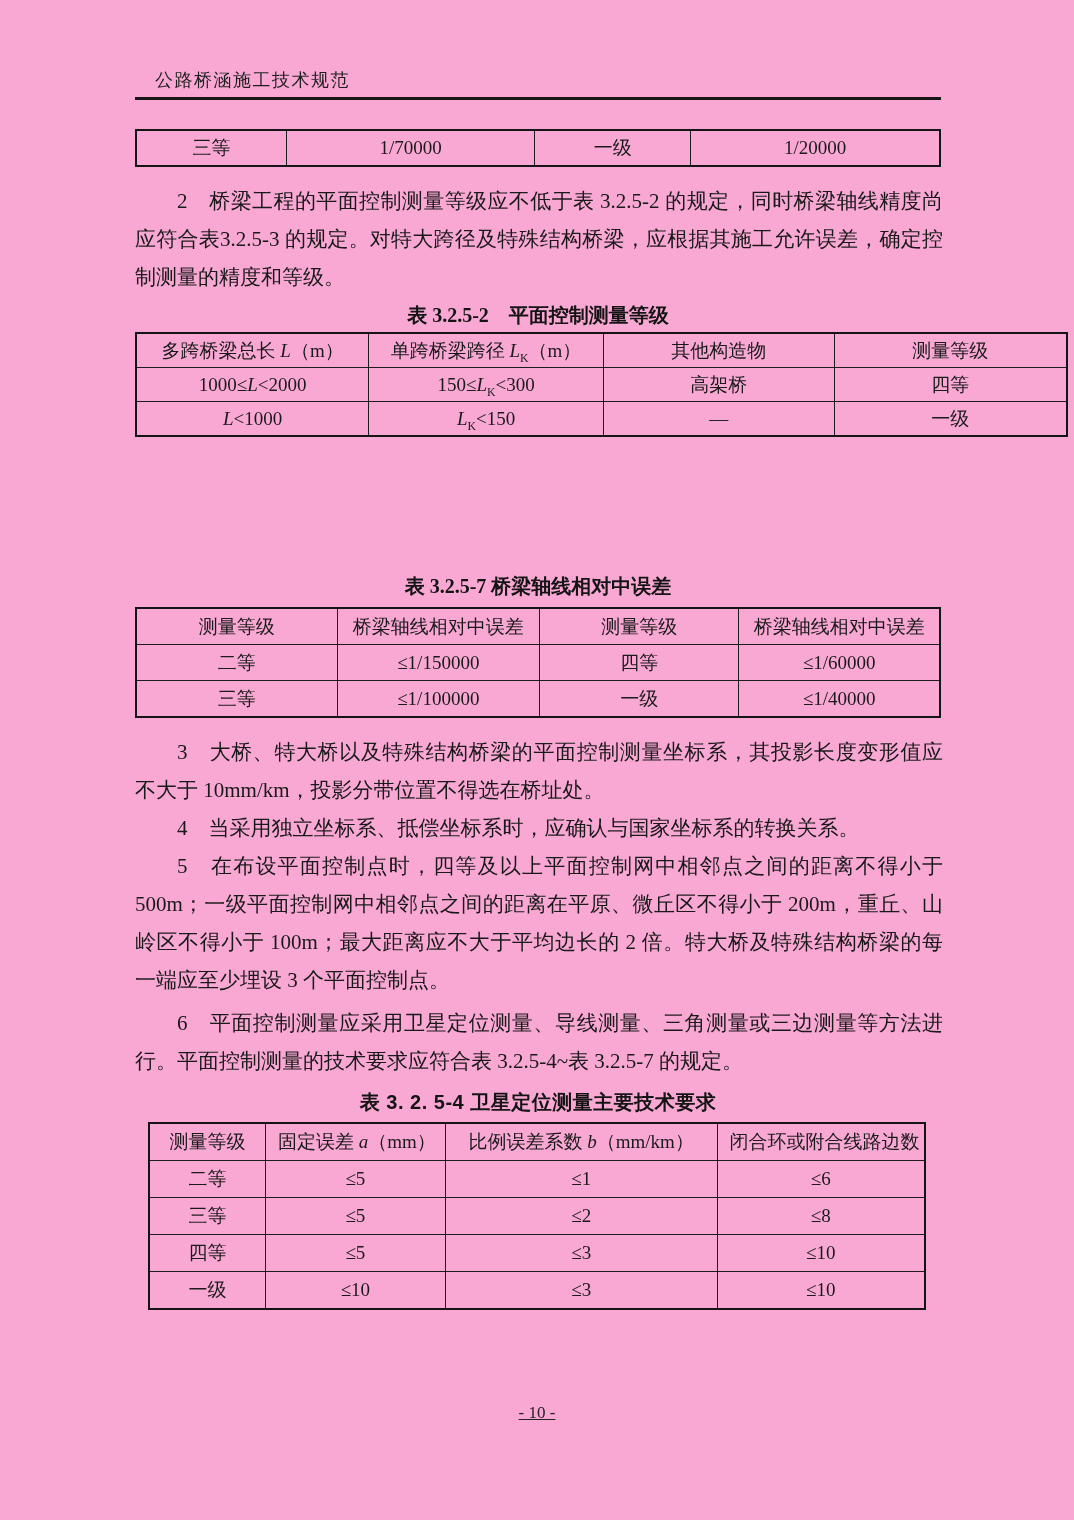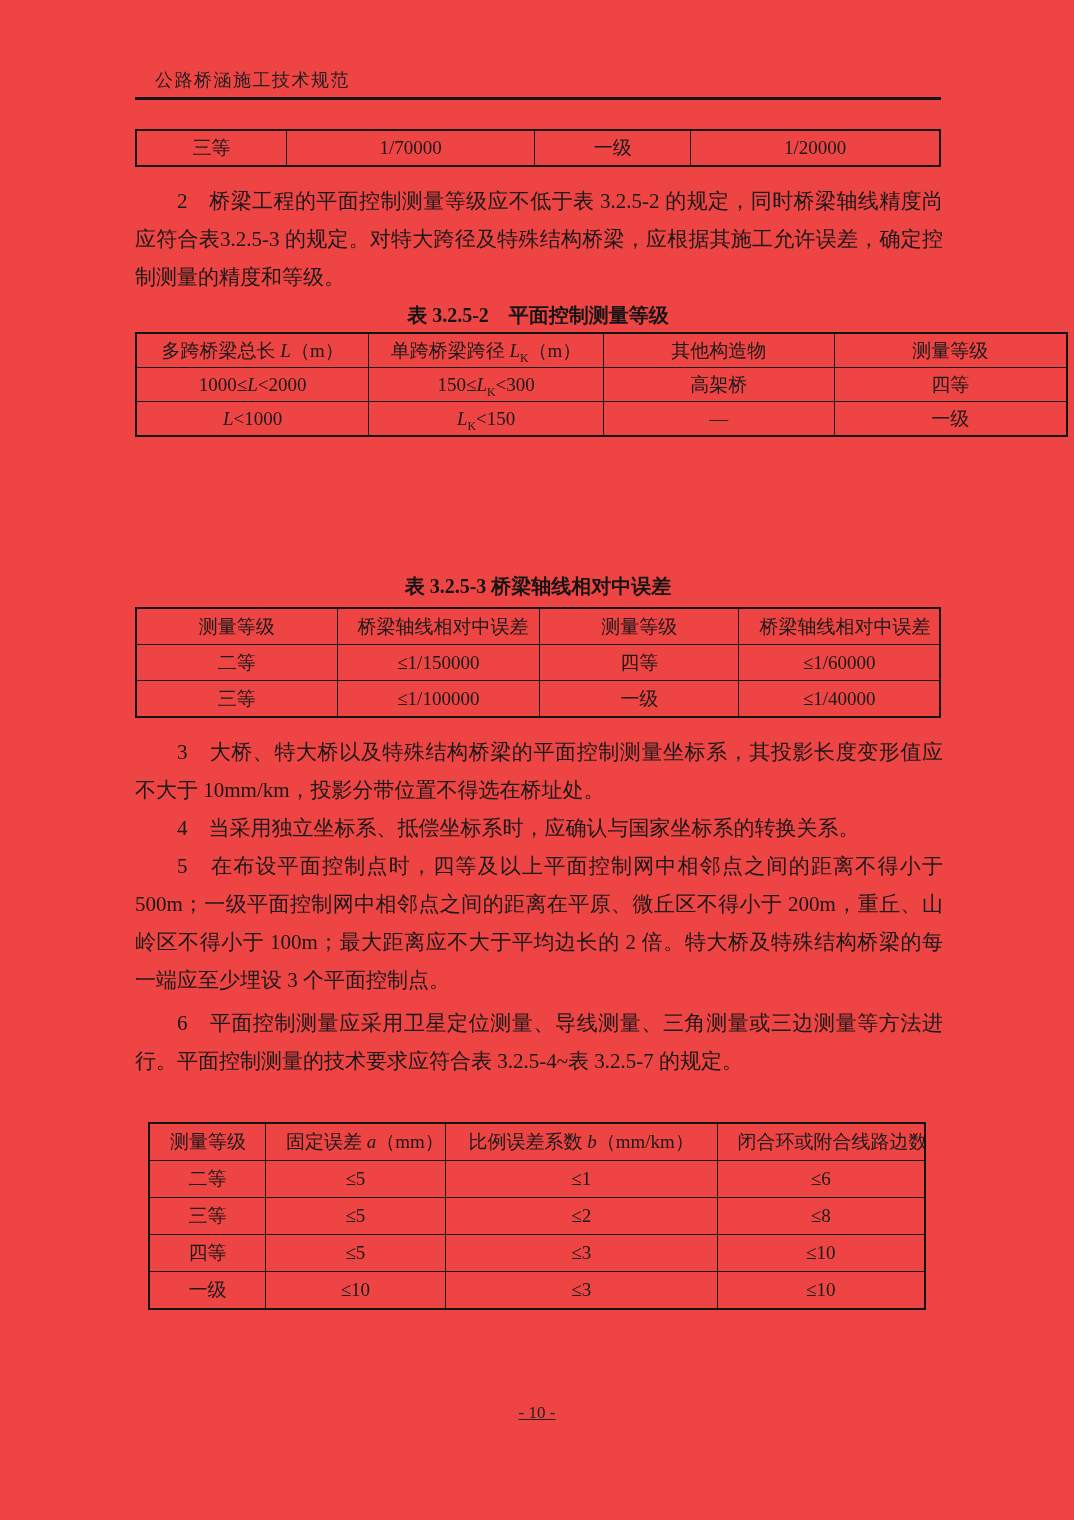--- a/index.html
+++ b/index.html
@@ -1,20 +1,20 @@
 <!DOCTYPE html>
 <html><head>
 <meta charset="utf-8">
 <style>
   html, body { margin: 0; padding: 0; background: #e8e8e8; }
   .page {
     position: relative;
     width: 1074px;
     height: 1520px;
-    background: #ef4444;
+    background: #f9a8d4;
     font-family: "Liberation Serif", "DejaVu Serif", serif;
     color: #1a1a1a;
     overflow: hidden;
   }
   .abs { position: absolute; }
 
   
   .doc-title {
     left: 155px; top: 68px;
     font-size: 18px;
@@ -32,21 +32,21 @@
     border-collapse: collapse;
     width: 100%;
     table-layout: fixed;
     font-size: 19px;
   }
   .tbl th, .tbl td {
     border: 1.5px solid #1c1c1c;
     text-align: center;
     vertical-align: middle;
     font-weight: normal;
-    padding: 0 20px;
+    padding: 0 12px;
     overflow: hidden;
     white-space: nowrap;
   }
   .tbl { border: 2.5px solid #141414; }
   .tbl i { font-style: italic; font-family: "Liberation Serif", "DejaVu Serif", serif; }
   .tbl sub { font-size: 62%; line-height: 0; }
 
   #table0-wrap   { left: 135px; top: 129px; width: 806px; }
   #table0-wrap td { height: 34px; }
 
@@ -151,21 +151,21 @@
       <tr data-name="table-row">
         <td data-name="data-cell"><i>L</i>&lt;1000</td>
         <td data-name="data-cell"><i>L</i><sub>K</sub>&lt;150</td>
         <td data-name="data-cell">—</td>
         <td data-name="data-cell">一级</td>
       </tr>
     </tbody>
       </table>
   </div>
 
-  <div class="abs tbl-caption" id="caption3" data-name="table-3-2-5-3-caption">表 3.2.5-3 桥梁轴线相对中误差</div>
+  <div class="abs tbl-caption" id="caption3" data-name="table-3-2-5-3-caption">表 3.2.5-7 桥梁轴线相对中误差</div>
   <div class="abs" id="table3-wrap" data-name="table-3-2-5-3">
     <table class="tbl" data-name="table-3-2-5-3-grid">
       <colgroup>
         <col style="width:25%">
           <col style="width:25.2%">
           <col style="width:24.8%">
           <col style="width:25%">
       </colgroup>
       <tbody>
           <tr data-name="table-header-row">
@@ -190,20 +190,21 @@
       </table>
   </div>
 
   <div class="abs bodytext" id="body-paras" data-name="paragraph-block">
     <p data-name="paragraph-3">3　大桥、特大桥以及特殊结构桥梁的平面控制测量坐标系，其投影长度变形值应不大于 10mm/km，投影分带位置不得选在桥址处。</p>
     <p data-name="paragraph-4">4　当采用独立坐标系、抵偿坐标系时，应确认与国家坐标系的转换关系。</p>
     <p data-name="paragraph-5">5　在布设平面控制点时，四等及以上平面控制网中相邻点之间的距离不得小于500m；一级平面控制网中相邻点之间的距离在平原、微丘区不得小于 200m，重丘、山岭区不得小于 100m；最大距离应不大于平均边长的 2 倍。特大桥及特殊结构桥梁的每一端应至少埋设 3 个平面控制点。</p>
     <p data-name="paragraph-6">6　平面控制测量应采用卫星定位测量、导线测量、三角测量或三边测量等方法进行。平面控制测量的技术要求应符合表 3.2.5-4~表 3.2.5-7 的规定。</p>
   </div>
 
+  <div class="abs tbl-caption" id="caption4" data-name="table-3-2-5-4-caption">表 3. 2. 5-4  卫星定位测量主要技术要求</div>
   <div class="abs" id="table4-wrap" data-name="table-3-2-5-4">
     <table class="tbl" data-name="table-3-2-5-4-grid">
       <colgroup>
         <col style="width:15%">
           <col style="width:23.2%">
           <col style="width:35%">
           <col style="width:26.8%">
       </colgroup>
       <tbody>
           <tr data-name="table-header-row">

